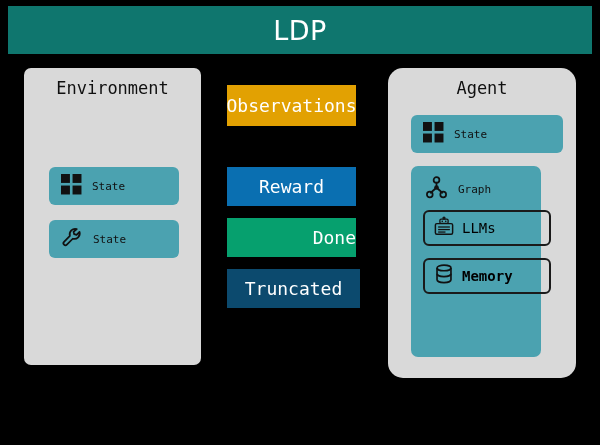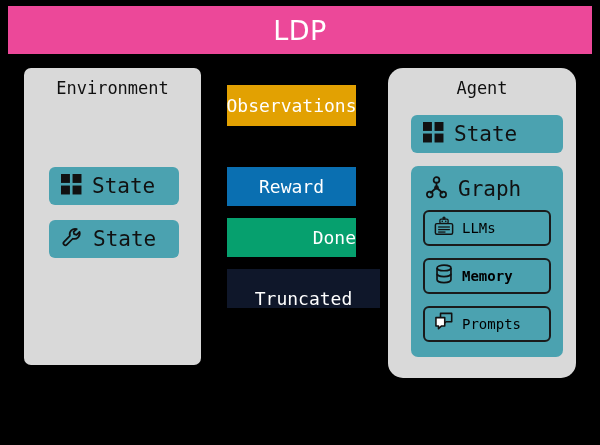--- a/index.html
+++ b/index.html
@@ -16,21 +16,21 @@
     font-family: "DejaVu Sans Mono", monospace;
   }
 
   
   .header-bar {
     position: absolute;
     left: 8px;
     top: 6px;
     width: 584px;
     height: 48px;
-    background: #ec4899;
+    background: #0f766e;
     display: flex;
     align-items: center;
     justify-content: center;
     box-sizing: border-box;
   }
   .header-title {
     color: #ffffff;
     font-family: "DejaVu Sans", sans-serif;
     font-size: 27px;
     letter-spacing: 0.5px;
@@ -65,21 +65,21 @@
     background: #4BA2B0;
     border-radius: 6px;
     display: flex;
     align-items: center;
     box-sizing: border-box;
     padding-left: 12px;
     gap: 10px;
   }
   .chip-label {
     color: #111111;
-    font-size: 21px;
+    font-size: 11px;
     font-family: "DejaVu Sans Mono", monospace;
     line-height: 1;
     white-space: nowrap;
   }
 
   
   .subchip {
     position: absolute;
     background: transparent;
     border: 2px solid #1a1a1a;
@@ -178,21 +178,21 @@
         <svg width="21" height="21" viewBox="0 0 20 20">
           <rect x="0" y="0" width="8.5" height="8.5" fill="#111"></rect>
           <rect x="11" y="0" width="8.5" height="8.5" fill="#111"></rect>
           <rect x="0" y="11" width="8.5" height="8.5" fill="#111"></rect>
           <rect x="11" y="11" width="8.5" height="8.5" fill="#111"></rect>
         </svg>
       </span>
       <span class="chip-label">State</span>
     </div>
 
-    <div class="group-box" style="left:23px; top:98px; width:152px; height:191px;">
+    <div class="group-box" style="left:23px; top:98px; width:130px; height:191px;">
 
       <div class="group-head">
         <span class="icon">
           <svg width="23" height="23" viewBox="0 0 24 24">
             <line x1="12" y1="6" x2="12" y2="12" stroke="#111" stroke-width="1.8"></line>
             <line x1="12" y1="12" x2="5.5" y2="18" stroke="#111" stroke-width="1.8"></line>
             <line x1="12" y1="12" x2="18.5" y2="18" stroke="#111" stroke-width="1.8"></line>
             <circle cx="12" cy="4.2" r="3" fill="none" stroke="#111" stroke-width="1.8"></circle>
             <circle cx="12" cy="12" r="2.4" fill="#111"></circle>
             <circle cx="5" cy="19.3" r="3" fill="none" stroke="#111" stroke-width="1.8"></circle>
@@ -222,42 +222,33 @@
         <span class="icon">
           <svg width="22" height="22" viewBox="0 0 24 24">
             <ellipse cx="12" cy="5.4" rx="7.6" ry="3.1" fill="none" stroke="#111" stroke-width="1.8"></ellipse>
             <path d="M4.4 5.4v12.9c0 1.7 3.4 3.1 7.6 3.1s7.6-1.4 7.6-3.1V5.4" fill="none" stroke="#111" stroke-width="1.8"></path>
             <path d="M4.4 11.8c0 1.7 3.4 3.1 7.6 3.1s7.6-1.4 7.6-3.1" fill="none" stroke="#111" stroke-width="1.8"></path>
           </svg>
         </span>
         <span class="subchip-label">Memory</span>
       </div>
 
-      <div class="subchip" style="left:12px; top:140px; width:128px; height:36px;">
-        <span class="icon">
-          <svg width="22" height="22" viewBox="0 0 24 24">
-            <path d="M8.2 2.6h12.2v9.1h-6.1l-3.4 3v-3H8.2z" fill="none" stroke="#111" stroke-width="1.7" stroke-linejoin="round"></path>
-            <path d="M3.2 7.2h9.6v9.1H9.4l-3.4 3v-3H3.2z" fill="#fff" stroke="#111" stroke-width="1.7" stroke-linejoin="round"></path>
-          </svg>
-        </span>
-        <span class="subchip-label">Prompts</span>
-      </div>
     </div>
   </div>
 
   <div class="flowbox" style="left:227px; top:85px; width:129px; height:41px; background:#E2A102;">
     <span class="flowbox-label">Observations</span>
   </div>
 
   <div class="flowbox" style="left:227px; top:167px; width:129px; height:39px; background:#0A6FB1;">
     <span class="flowbox-label">Reward</span>
   </div>
 
   <div class="flowbox" style="left:227px; top:218px; width:129px; height:39px; background:#06A06E;justify-content:flex-end;">
     <span class="flowbox-label">Done</span>
   </div>
 
-  <div class="flowbox" style="left:227px; top:269px; width:153px; height:39px; background:#0f172a;align-items:flex-end;">
+  <div class="flowbox" style="left:227px; top:269px; width:133px; height:39px; background:#0c4a6e;">
     <span class="flowbox-label">Truncated</span>
   </div>
 
 
 </div>
 
 </body></html>

